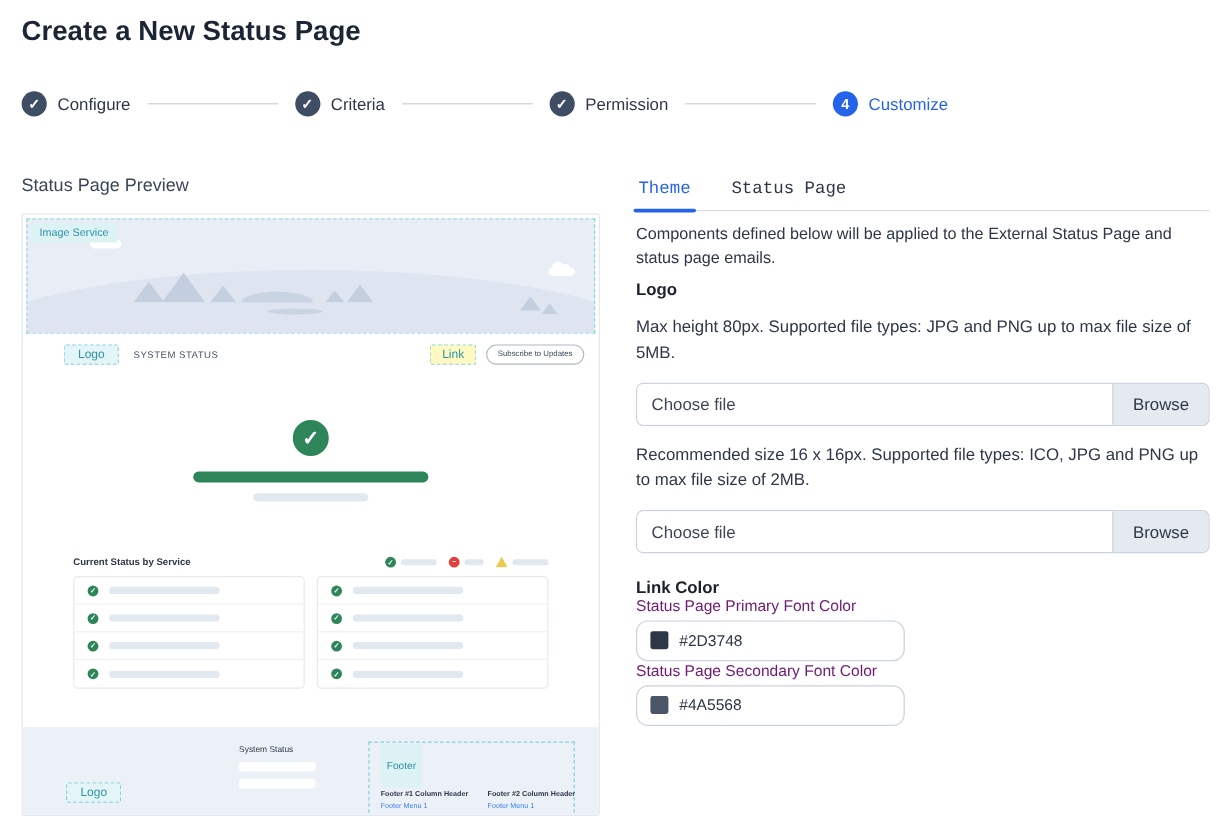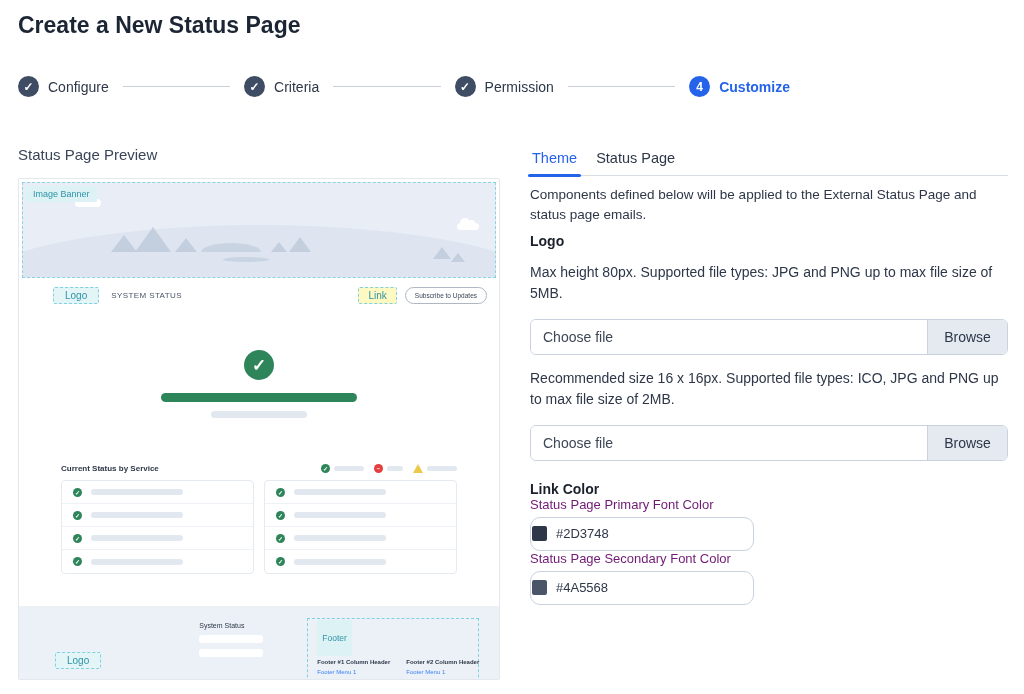--- a/index.html
+++ b/index.html
@@ -10,21 +10,21 @@
   
   .page-title { position:absolute; left:18px; top:12px; font-size:23px; font-weight:700; color:#1C2534; }
 
   
   .stepper { position:absolute; left:18px; top:76px; width:772px; display:flex; align-items:center; }
   .step { display:flex; align-items:center; gap:9px; }
   .step-circle { width:21px; height:21px; border-radius:50%; background:#3E4D63; color:#fff;
     display:flex; align-items:center; justify-content:center; font-size:12px; font-weight:700; flex:0 0 auto; }
   .step-circle.active { background:#2563EB; }
   .step-label { font-size:14px; color:#2D3748; white-space:nowrap; }
-  .step-label.active { color:#2563EB; font-weight:700; }
+  .step-label.active { color:#2563EB; font-weight:400; }
   .step-line { flex:1 1 auto; height:0; border-top:1.5px solid #C9D0DA; margin:0 14px; }
 
   
   .preview-title { position:absolute; left:18px; top:146px; font-size:15px; color:#3A4657; }
   .preview-card { position:absolute; left:18px; top:178px; width:482px; height:502px;
     border:1px solid #E3E8EF; border-radius:2px; background:#fff; overflow:hidden; }
 
   .banner { position:relative; margin:3px; height:96px; border:1.5px dashed #8AD4E1;
     background:#E9EEF6; overflow:hidden; }
   .banner-chip { position:absolute; top:3px; left:3px; z-index:3; background:#DCF2F5; color:#2E93A6;
@@ -86,38 +86,38 @@
   .pvf-bar { width:64px; height:8px; background:#fff; border-radius:3px; margin-top:6px; }
   .footer-box { margin-left:44px; border:1.5px dashed #7FD1DF; padding:1px 9px 7px 9px; position:relative; flex:0 0 auto; width:172px; }
   .footer-box-label { display:inline-block; background:#DCF2F5; color:#2E93A6; font-size:8.5px; padding:13px 5px; margin-bottom:3px; }
   .footer-cols { display:flex; gap:16px; }
   .footer-col { flex:1; }
   .fcol-head { font-size:6px; font-weight:700; color:#2D3748; margin-bottom:4px; white-space:nowrap; }
   .fcol-link { font-size:6px; color:#3B82F6; margin-top:4px; white-space:nowrap; }
 
   
   .panel { position:absolute; left:530px; top:148px; width:478px; }
-  .tabs { display:flex; gap:15px; border-bottom:1px solid #D8DDE4; }
+  .tabs { display:flex; gap:30px; border-bottom:1px solid #D8DDE4;font-family:Liberation Mono, monospace; }
   .tab { font-size:14.5px; padding:2px 2px 9px 2px; color:#2D3748; cursor:pointer; position:relative; }
   .tab.active { color:#2563EB; font-weight:500; }
   .tab.active:after { content:""; position:absolute; left:-2px; right:-2px; bottom:-2px; height:3px;
     background:#2563EB; border-radius:2px; }
   .panel-desc { font-size:13.5px; line-height:1.5; color:#2D3748; margin-top:9px; }
   .sec-head { font-size:14px; font-weight:700; color:#1A202C; margin-top:7px; }
   .sec-desc { font-size:14px; line-height:1.5; color:#2D3748; margin-top:13px; }
   .file-row { display:flex; margin-top:15px; height:36px; border:1px solid #C9D2DE; border-radius:6px;
     overflow:hidden; background:#fff; }
   .file-input { flex:1; border:none; outline:none; font-family:"Liberation Sans",sans-serif;
     font-size:14px; padding:0 12px; color:#2D3748; background:#fff; }
   .file-input::placeholder { color:#3D4656; opacity:1; }
   .browse-btn { width:80px; background:#E5EAF1; border:none; border-left:1px solid #C9D2DE;
     font-family:"Liberation Sans",sans-serif; font-size:14px; color:#2D3748; cursor:pointer; }
   .fc-label { font-size:13px; color:#701a75; }
   .color-field { width:224px; height:34px; border:1px solid #C9D2DE; border-radius:10px;
-    display:flex; align-items:center; gap:9px; padding-left:1px; margin-top:5px; background:#fff; }
+    display:flex; align-items:center; gap:9px; padding-left:11px; margin-top:5px; background:#fff; }
   .swatch { width:15px; height:15px; border-radius:2px; flex:0 0 auto; }
   .color-val { font-size:13px; color:#2D3748; }
   .mt18 { margin-top:20px; }
 </style>
 </head>
 <body>
 
 <div class="page">
 
   <div class="page-title">Create a New Status Page</div>
@@ -142,21 +142,21 @@
       <span class="step-circle active">4</span>
       <span class="step-label active">Customize</span>
     </div>
   </div>
 
   <div class="preview-title">Status Page Preview</div>
 
   <div class="preview-card">
 
     <div class="banner">
-      <span class="banner-chip">Image Banner</span>
+      <span class="banner-chip">Image Service</span>
       <span class="cloud c1"></span>
       <span class="cloud c2"></span>
       <span class="hill"></span>
       <span class="mtn" style="left:88px;top:52px;width:26px;height:17px;"></span>
       <span class="mtn" style="left:112px;top:44px;width:36px;height:25px;"></span>
       <span class="mtn" style="left:152px;top:55px;width:22px;height:14px;"></span>
       <span class="ridge" style="left:178px;top:60px;width:60px;height:9px;"></span>
       <span class="mtn" style="left:248px;top:59px;width:16px;height:10px;"></span>
       <span class="mtn" style="left:266px;top:54px;width:22px;height:15px;"></span>
       <span class="lake" style="left:200px;top:74px;width:46px;height:5px;"></span>

